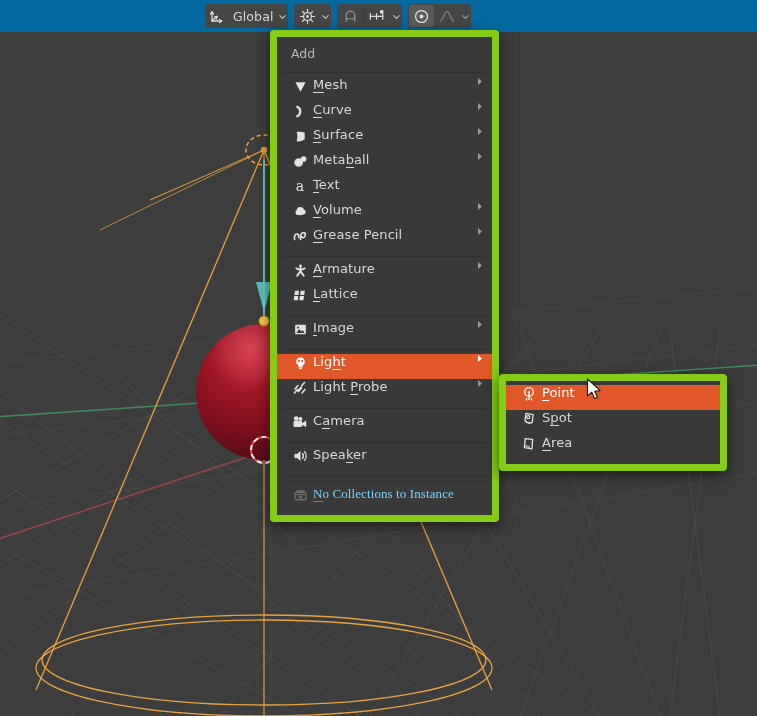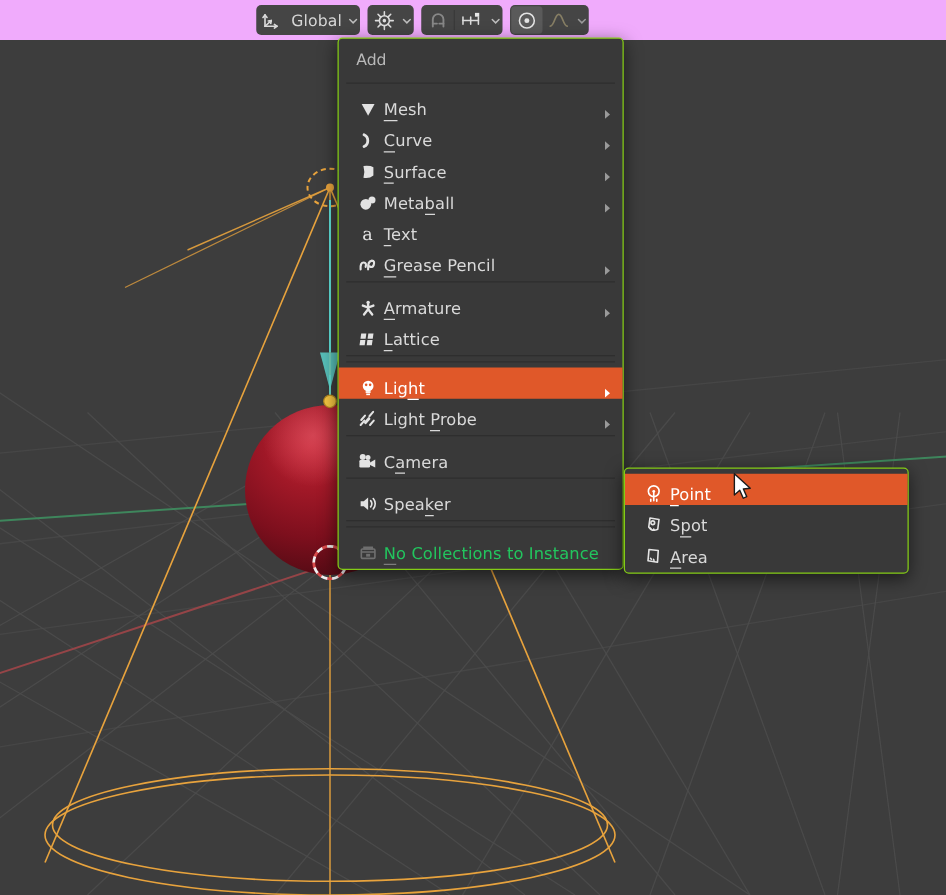--- a/index.html
+++ b/index.html
@@ -15,21 +15,21 @@
   #viewport {
     position:absolute; left:0; top:0; width:757px; height:716px;
     background:#3d3d3d;
     overflow:hidden;
   }
   #viewport svg { position:absolute; left:0; top:0; }
 
   
   #header {
     position:absolute; left:0; top:0; width:757px; height:32px;
-    background:#f0abfc;
+    background:#0369a1;
     display:flex; align-items:center;
     z-index:40;
   }
   #header .hdr-left { width:205px; height:100%; }
   .tool-group {
     display:flex; align-items:center;
     background:#454545;
     border-radius:4px;
     height:24px;
     margin-right:6px;
@@ -48,58 +48,58 @@
   .chev { width:10px; height:100%; display:flex; align-items:center; justify-content:center; }
   .chev svg { display:block; }
   .sep-v { width:1px; height:16px; background:#3a3a3a; }
   .tool-btn.active { background:#5a5a5a; border-radius:3px; }
   .tool-btn.dim { opacity:.45; }
 
   
   .menu {
     position:absolute;
     background:#393939;
-    border:1px solid #84cc16;
+    border:7px solid #84cc16;
     border-radius:4px;
     box-shadow:0 4px 14px rgba(0,0,0,.55);
     z-index:60;
     padding:4px 0;
   }
   #add-menu  { left:270px; top:30px;  width:229px; }
   #light-menu{ left:499px; top:374px; width:228px; }
 
   .menu-title {
     font-size:12.5px; color:#b9b9b9;
     padding:5px 0 7px 14px;
   }
   .menu-sep {
     height:1px; background:#2e2e2e; margin:4px 6px;
   }
   .mi {
-    display:flex; align-items:flex-end;
+    display:flex; align-items:flex-start;
     height:25px; padding:0 8px 0 10px;
     color:#d5d5d5;
     position:relative;
   }
   .mi .ico {
     width:26px; min-width:26px; height:18px;
     display:flex; align-items:center; justify-content:center;
     color:#e2e2e2;
   }
   .mi .ico svg { display:block; }
   .mi .txt {
     font-size:13px; color:#d9d9d9; white-space:nowrap;
     letter-spacing:.1px;
   }
   .mi .txt u { text-decoration:none; border-bottom:1px solid #d9d9d9; padding-bottom:0px; }
   .mi .arrow { margin-left:auto; color:#9a9a9a; display:flex; align-items:center; }
   .mi.hl { background:#e05829; }
   .mi.hl .txt, .mi.hl .ico, .mi.hl .arrow { color:#fff; }
   .mi.hl .txt u { border-bottom-color:#fff; }
-  .mi.disabled .txt { color:#22c55e; }
+  .mi.disabled .txt { color:#7dd3fc;font-family:Liberation Serif, serif; }
   .mi.disabled .txt u { border-bottom-color:#7d7d7d; }
   .mi.disabled .ico { color:#6f6f6f; }
 
   
   #cursor { position:absolute; left:586px; top:378px; z-index:90; pointer-events:none; }
 </style>
 </head>
 <body>
 
 <div id="viewport">
@@ -346,20 +346,33 @@
   <div class="mi">
     <span class="ico">
       <svg width="16" height="16" viewBox="0 0 16 16">
           <text x="8" y="13" font-family="DejaVu Serif, serif" font-size="14" fill="#e3e3e3" text-anchor="middle">a</text>
         </svg>
     </span>
     <span class="txt"><u>T</u>ext</span>
   </div>
   <div class="mi">
     <span class="ico">
+      <svg width="15" height="15" viewBox="0 0 16 16">
+          <path d="M3.5 11.5 Q1.5 8.5 4 6.5 Q4.5 3 8 3.2 Q11 3 11.8 6 Q14.5 7 13 10.5 Q10 12.8 3.5 11.5 Z" fill="#e3e3e3"></path>
+        </svg>
+    </span>
+    <span class="txt"><u>V</u>olume</span>
+    <span class="arrow">
+      <svg width="8" height="9" viewBox="0 0 8 9">
+          <path d="M2 1 L6 4.5 L2 8 Z" fill="currentColor"></path>
+        </svg>
+    </span>
+  </div>
+  <div class="mi">
+    <span class="ico">
       <svg width="16" height="16" viewBox="0 0 16 16" fill="none" stroke="#e3e3e3" stroke-width="1.7" stroke-linecap="round">
         <path d="M2.5 11.5 Q2 6 5 6 Q7.5 6 6.5 9.5"></path>
         <path d="M8.5 11.5 Q8 5 11.5 4.5 Q14 4.5 13 8 Q12 10.5 9.5 9"></path>
       </svg>
     </span>
     <span class="txt"><u>G</u>rease Pencil</span>
     <span class="arrow">
       <svg width="8" height="9" viewBox="0 0 8 9">
           <path d="M2 1 L6 4.5 L2 8 Z" fill="currentColor"></path>
         </svg>
@@ -392,20 +405,35 @@
         <rect x="8.6" y="3" width="4.4" height="4.4" transform="skewX(-8)"></rect>
         <rect x="2.5" y="8.6" width="4.4" height="4.4" transform="skewX(-8)"></rect>
         <rect x="8.6" y="8.6" width="4.4" height="4.4" transform="skewX(-8)"></rect>
       </svg>
     </span>
     <span class="txt"><u>L</u>attice</span>
   </div>
 
   <div class="menu-sep"></div>
 
+  <div class="mi">
+    <span class="ico">
+      <svg width="15" height="15" viewBox="0 0 16 16">
+        <rect x="2.3" y="3" width="11.4" height="10" rx="1" fill="#e3e3e3"></rect>
+        <path d="M3.6 11.8 L6.6 7.4 L8.8 10.2 L10.4 8.4 L12.4 11.8 Z" fill="#3a3a3a"></path>
+        <circle cx="5.3" cy="5.8" r="1.1" fill="#3a3a3a"></circle>
+      </svg>
+    </span>
+    <span class="txt"><u>I</u>mage</span>
+    <span class="arrow">
+      <svg width="8" height="9" viewBox="0 0 8 9">
+          <path d="M2 1 L6 4.5 L2 8 Z" fill="currentColor"></path>
+        </svg>
+    </span>
+  </div>
 
   <div class="menu-sep"></div>
 
   <div class="mi hl">
     <span class="ico">
       <svg width="15" height="15" viewBox="0 0 16 16">
         <path d="M8 1.6 A4.6 4.6 0 0 1 8 10.8 A4.6 4.6 0 0 1 8 1.6 Z" fill="#fff"></path>
         <rect x="5.9" y="10.6" width="4.2" height="1.5" fill="#fff"></rect>
         <rect x="6.4" y="12.6" width="3.2" height="1.4" fill="#fff"></rect>
         <circle cx="6.3" cy="5.2" r="1.1" fill="#e05829"></circle>

